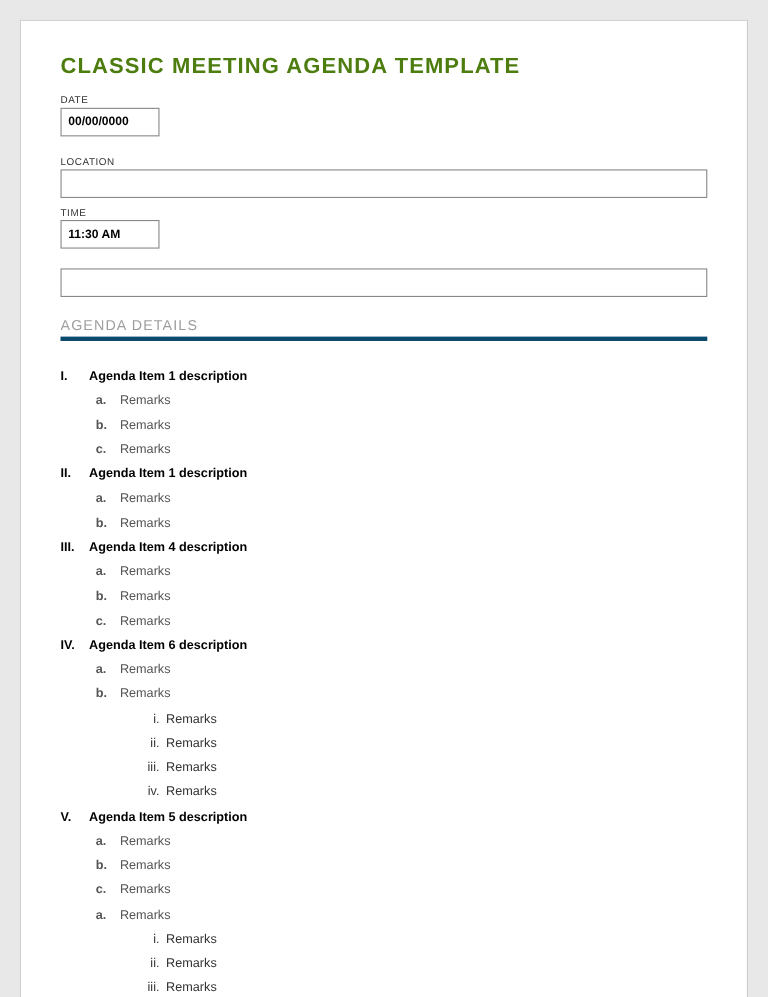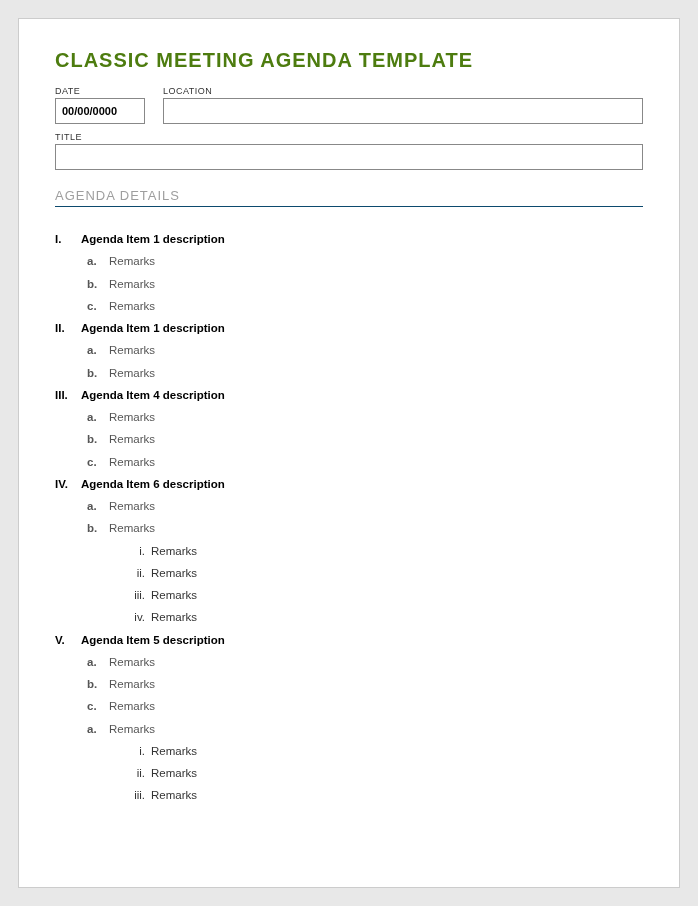--- a/index.html
+++ b/index.html
@@ -19,20 +19,21 @@
       font-size: 20px;
       font-weight: bold;
       letter-spacing: 1px;
       color: #4d7c0f;
       margin-bottom: 14px;
     }
     .fields-row {
       display: flex;
       gap: 18px;
       margin-bottom: 8px;
+      flex-direction: column;
     }
     .field-group { display: flex; flex-direction: column; }
     .field-date, .field-time { width: 90px; }
     .field-location, .field-title { flex: 1; }
     .field-label {
       font-size: 9px;
       letter-spacing: 0.5px;
       color: #333;
       margin-bottom: 2px;
     }
@@ -45,21 +46,21 @@
       width: 100%;
       background: #fff;
       font-weight: bold;
     }
     .section-header {
       font-size: 13px;
       letter-spacing: 1px;
       color: #9e9e9e;
       margin-top: 18px;
       padding-bottom: 3px;
-      border-bottom: 1px solid #0c4a6e;
+      border-bottom: 4px solid #0c4a6e;
       margin-bottom: 24px;
     }
     .agenda { font-size: 11.5px; color: #000; }
     .item-row {
       display: flex;
       margin-bottom: 5px;
       line-height: 1.5;
     }
     .level-0 { padding-left: 0; font-weight: bold; }
     .level-0 .marker { width: 26px; flex-shrink: 0; }
@@ -81,22 +82,25 @@
       <div class="field-label">DATE</div>
       <input class="field-input" type="text" value="00/00/0000" style="">
     </div>
     <div class="field-group field-location">
       <div class="field-label">LOCATION</div>
       <input class="field-input" type="text" value="" style="">
     </div>
   </div>
 
   <div class="fields-row">
+    <div class="field-group field-time">
+      <div class="field-label">TIME</div>
+      <input class="field-input" type="text" value="11:30 AM" style="">
+    </div>
     <div class="field-group field-title">
-      <div class="field-label">TITLE</div>
       <input class="field-input" type="text" value="" style="">
     </div>
   </div>
 
   <div class="section-header">AGENDA DETAILS</div>
 
   <div class="agenda" id="agenda-container">
       <div class="item-row level-0">
         <span class="marker">I.</span>
         <span class="item-title bold">Agenda Item 1 description</span>

